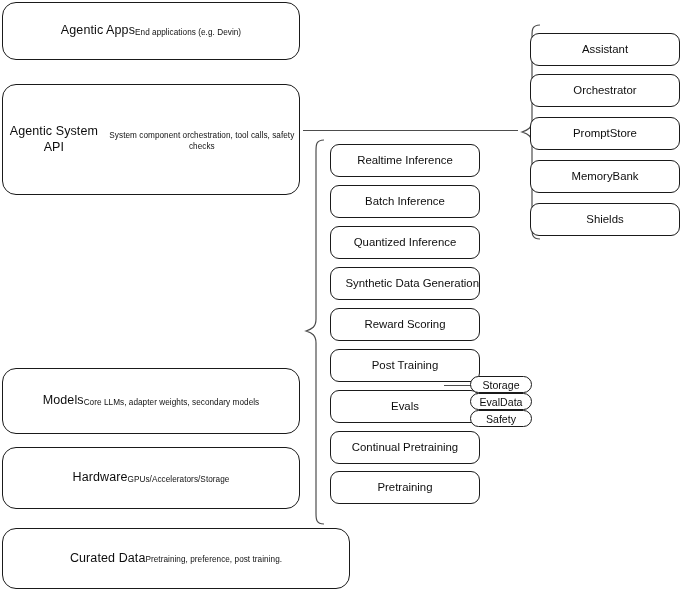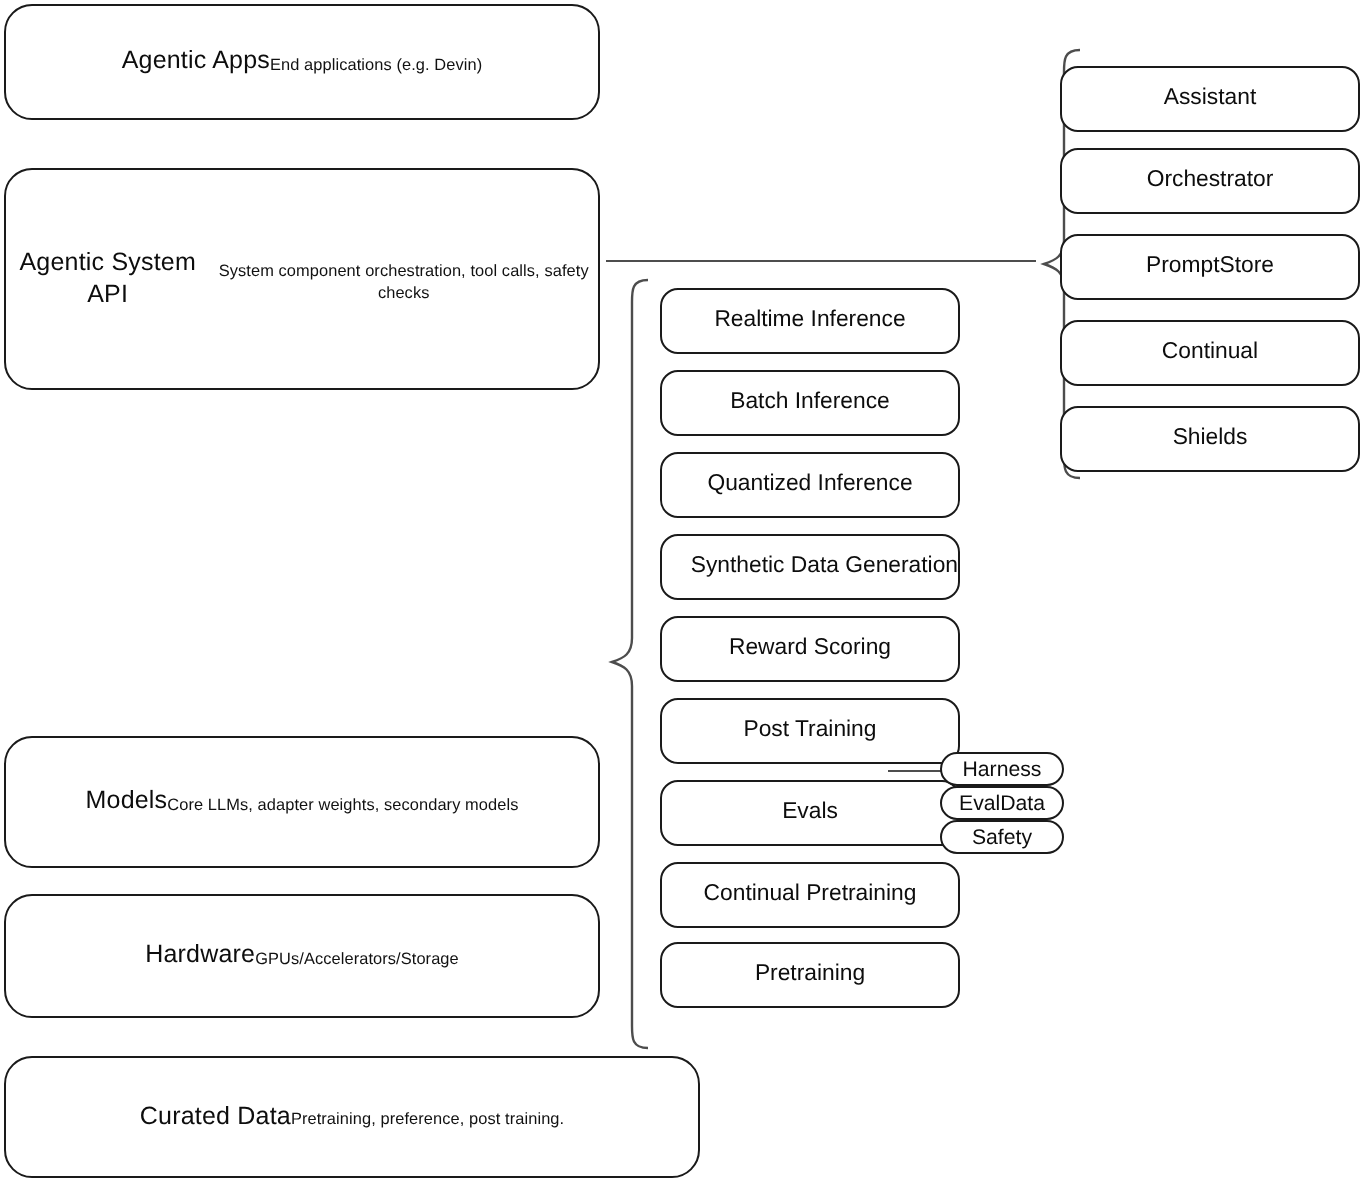--- a/index.html
+++ b/index.html
@@ -172,38 +172,38 @@
     <div class="cap-label">Evals</div>
   </div>
   <div class="box cap-box" style="left:330px; top:431px; width:150px;">
     <div class="cap-label">Continual Pretraining</div>
   </div>
   <div class="box cap-box" style="left:330px; top:471px; width:150px;">
     <div class="cap-label">Pretraining</div>
   </div>
 
   <div class="pill" style="left:470px; top:376px; width:62px;">
-    <div class="pill-label">Harness</div>
+    <div class="pill-label">Storage</div>
   </div>
   <div class="pill" style="left:470px; top:393px; width:62px;">
     <div class="pill-label">EvalData</div>
   </div>
   <div class="pill" style="left:470px; top:410px; width:62px;">
     <div class="pill-label">Safety</div>
   </div>
 
   <div class="box cap-box" style="left:530px; top:33px; width:150px;">
     <div class="cap-label">Assistant</div>
   </div>
   <div class="box cap-box" style="left:530px; top:74px; width:150px;">
     <div class="cap-label">Orchestrator</div>
   </div>
   <div class="box cap-box" style="left:530px; top:117px; width:150px;">
     <div class="cap-label">PromptStore</div>
   </div>
   <div class="box cap-box" style="left:530px; top:160px; width:150px;">
-    <div class="cap-label">Continual</div>
+    <div class="cap-label">MemoryBank</div>
   </div>
   <div class="box cap-box" style="left:530px; top:203px; width:150px;">
     <div class="cap-label">Shields</div>
   </div>
 
 </div>
 
 </body></html>

